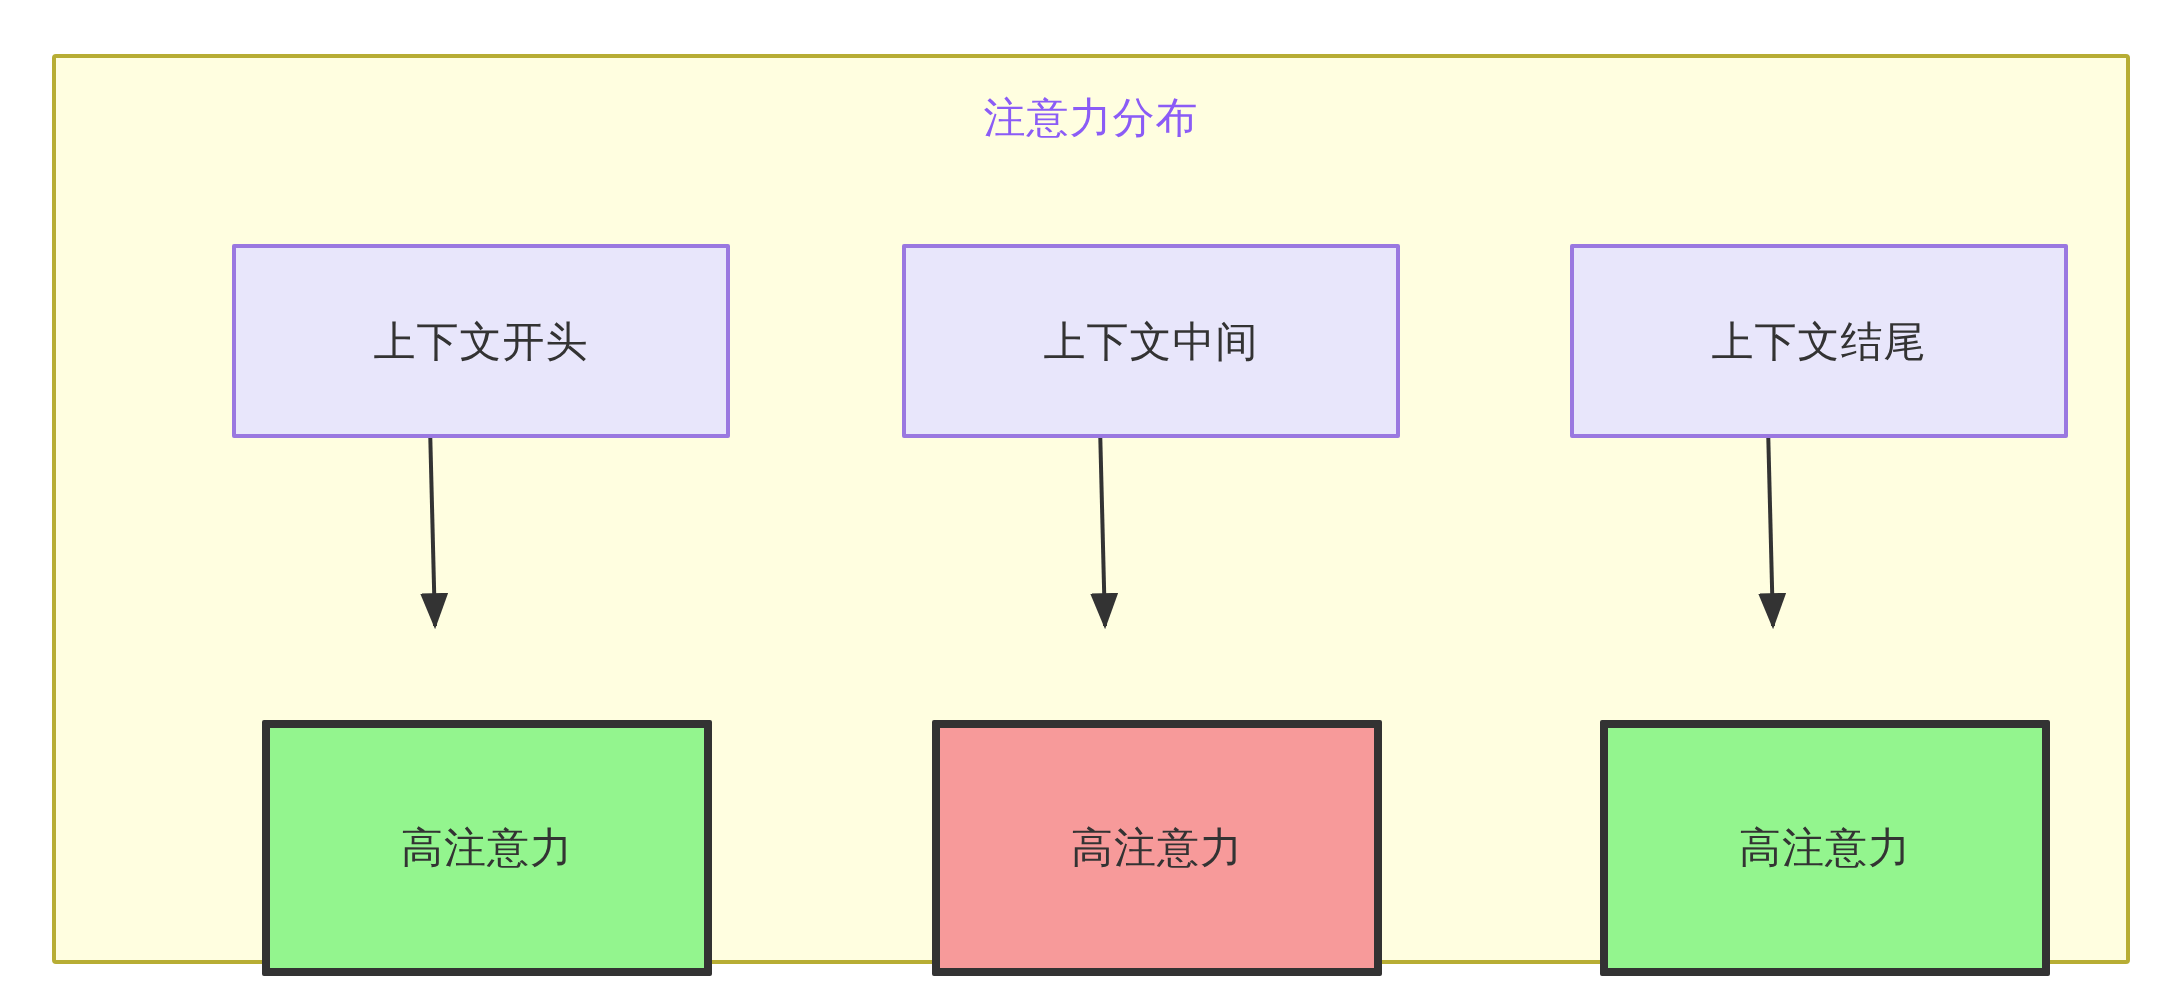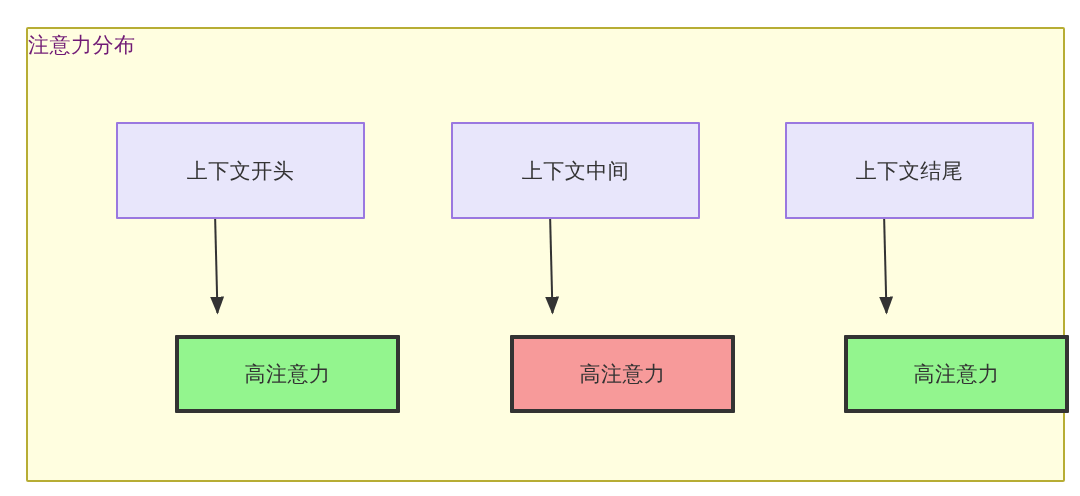--- a/index.html
+++ b/index.html
@@ -27,25 +27,25 @@
     width: 1039px;
     height: 455px;
     box-sizing: border-box;
     background: #fffee0;
     border: 2px solid #b7ad34;
     border-radius: 2px;
   }
   .subgraph-title {
     position: absolute;
     left: 0;
-    top: 2px;
+    top: 16px;
     width: 100%;
-    text-align: left;
+    text-align: center;
     font-size: 21px;
-    color: #701a75;
+    color: #8b5cf6;
     letter-spacing: 0.5px;
     white-space: nowrap;
   }
   
   .node {
     position: absolute;
     box-sizing: border-box;
     display: flex;
     align-items: center;
     justify-content: center;
@@ -70,24 +70,23 @@
   .col-a { left: 88px; }
   .col-b { left: 423px; }
   .col-c { left: 757px; }
 
   .row-top {
     top: 93px;
     width: 249px;
     height: 97px;
   }
   .row-bottom {
-    top: 306px;
+    top: 331px;
     width: 225px;
-    height: 78px;
-    margin-left: 44px;
+    height: 128px;
   }
   
   .bot-a { left: 103px; }
   .bot-b { left: 438px; }
   .bot-c { left: 772px; }
 
   
   .arrows {
     position: absolute;
     left: 0;

